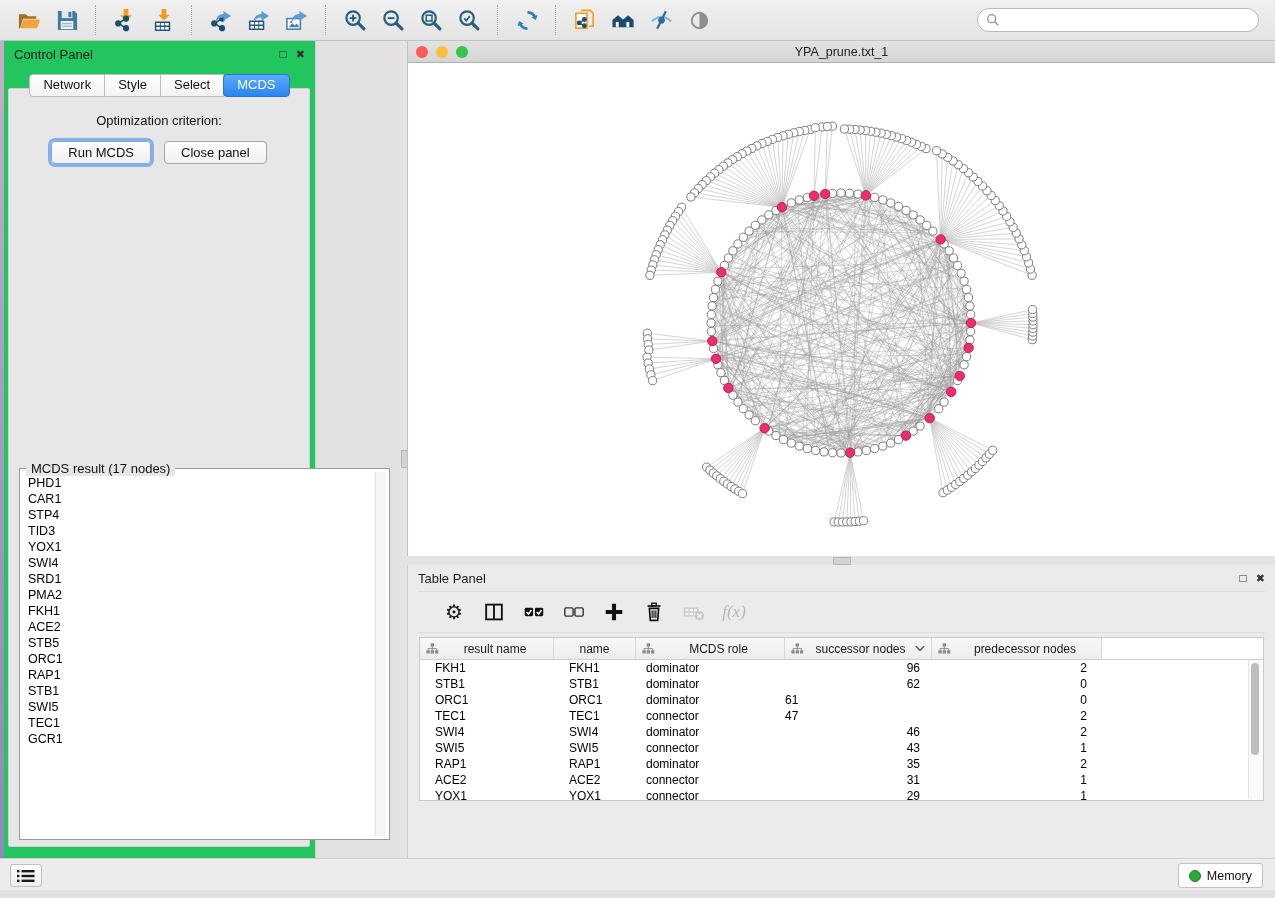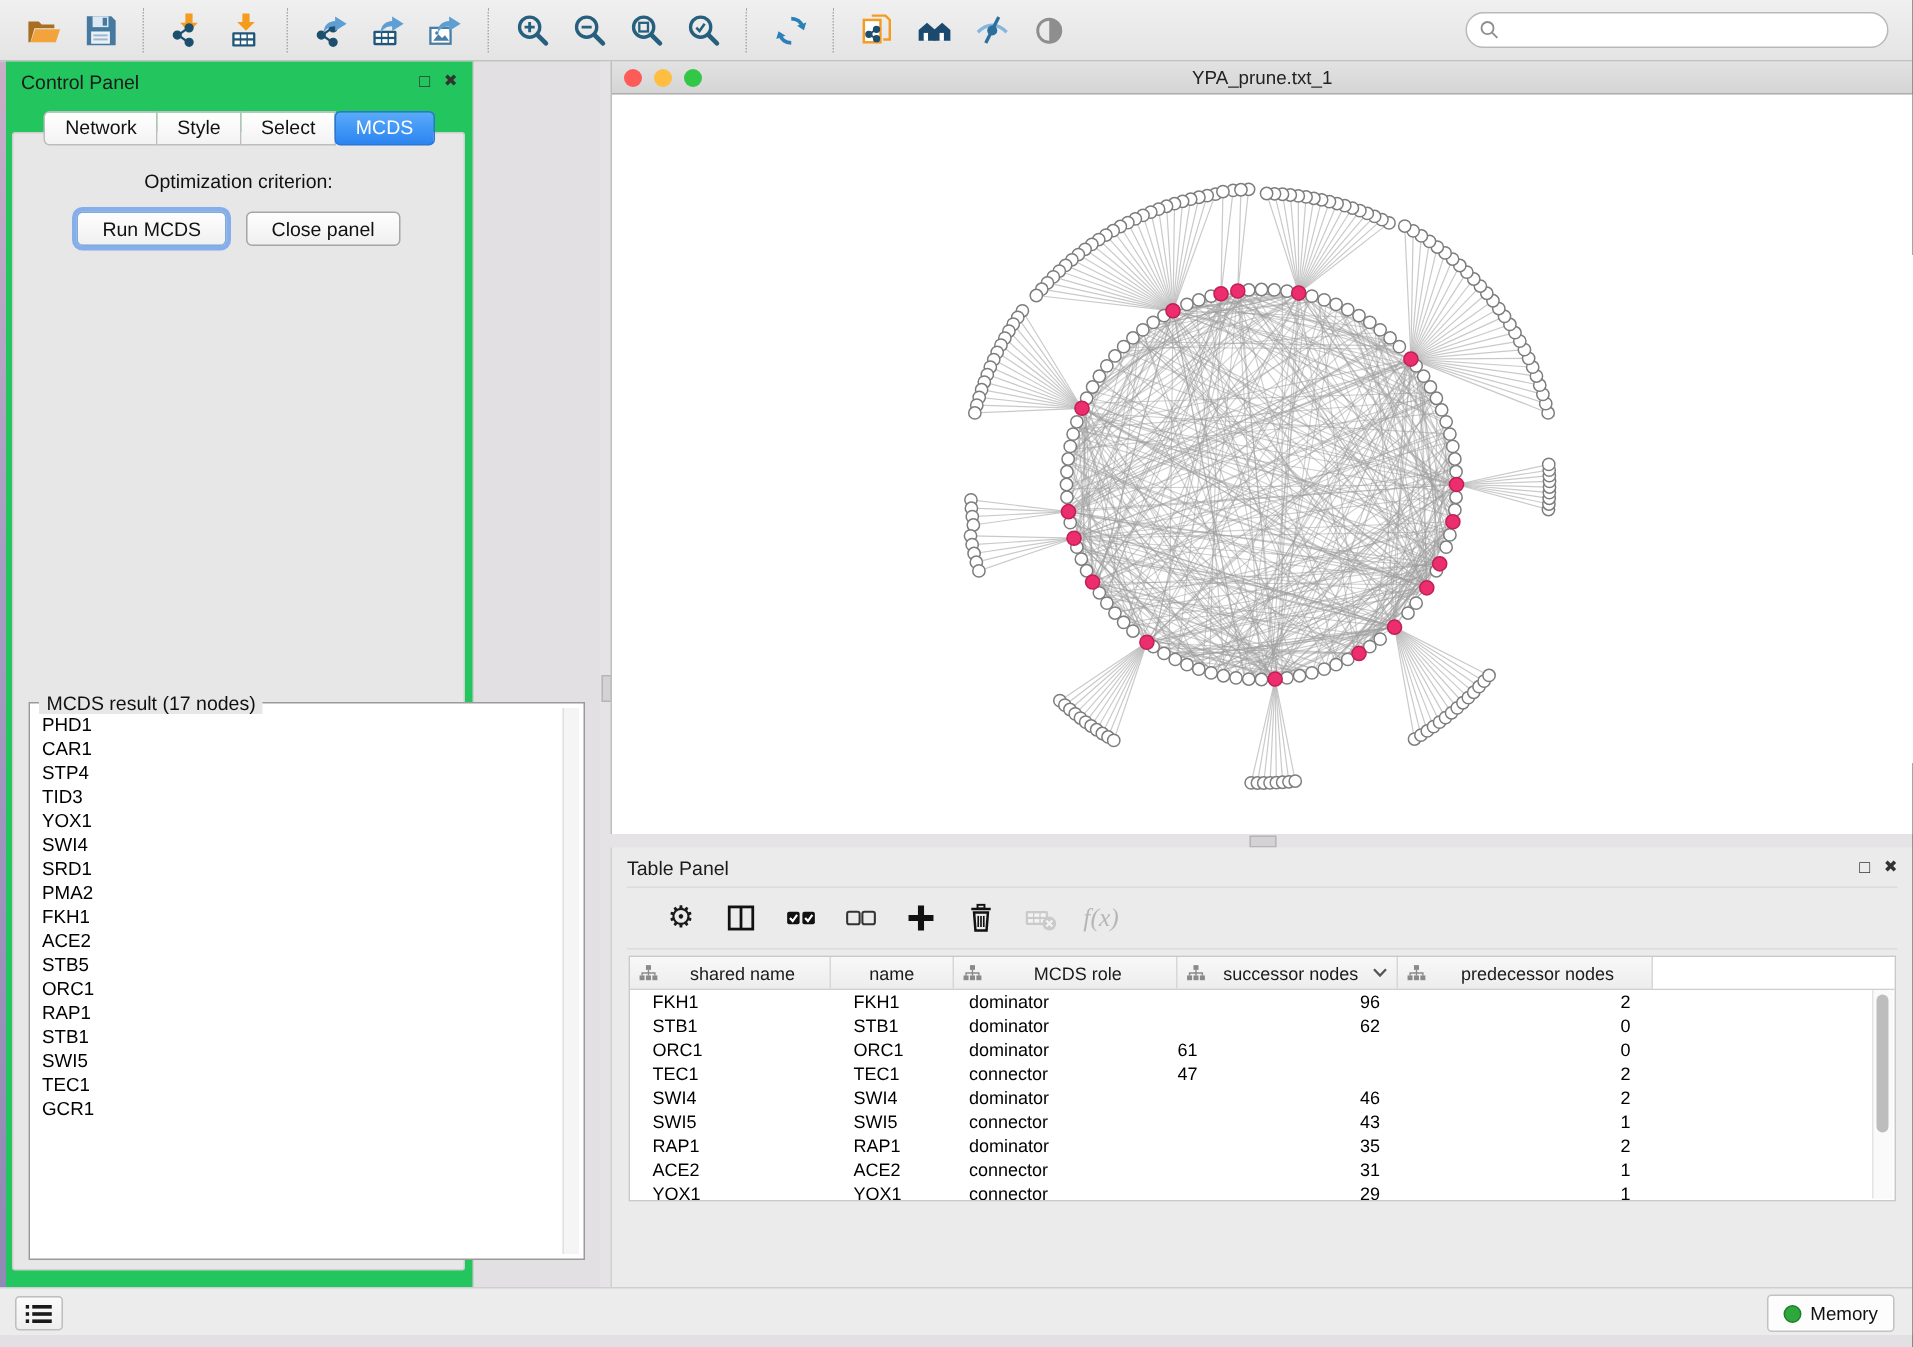--- a/index.html
+++ b/index.html
@@ -1215,21 +1215,21 @@
           <div class="th" style="width: 134px;">
             <svg class="tree" viewBox="0 0 14 12">
               <g fill="#8a8a8a">
                 <rect x="5" y="0" width="3.6" height="3.4"></rect>
                 <rect x="0.4" y="7.4" width="3.6" height="3.4"></rect>
                 <rect x="5" y="7.4" width="3.6" height="3.4"></rect>
                 <rect x="9.6" y="7.4" width="3.6" height="3.4"></rect>
               </g>
               <path d="M6.8 3.4v2.2M2.2 7.4V5.6h9.2v1.8M6.8 5.6v1.8" stroke="#8a8a8a" stroke-width="1" fill="none"></path>
             </svg>
-            <span class="lbl">shared name</span>
+            <span class="lbl">result name</span>
           </div>
           <div class="th" style="width: 82px;">
             <span class="lbl">name</span>
           </div>
           <div class="th" style="width: 149px;">
             <svg class="tree" viewBox="0 0 14 12">
               <g fill="#8a8a8a">
                 <rect x="5" y="0" width="3.6" height="3.4"></rect>
                 <rect x="0.4" y="7.4" width="3.6" height="3.4"></rect>
                 <rect x="5" y="7.4" width="3.6" height="3.4"></rect>

